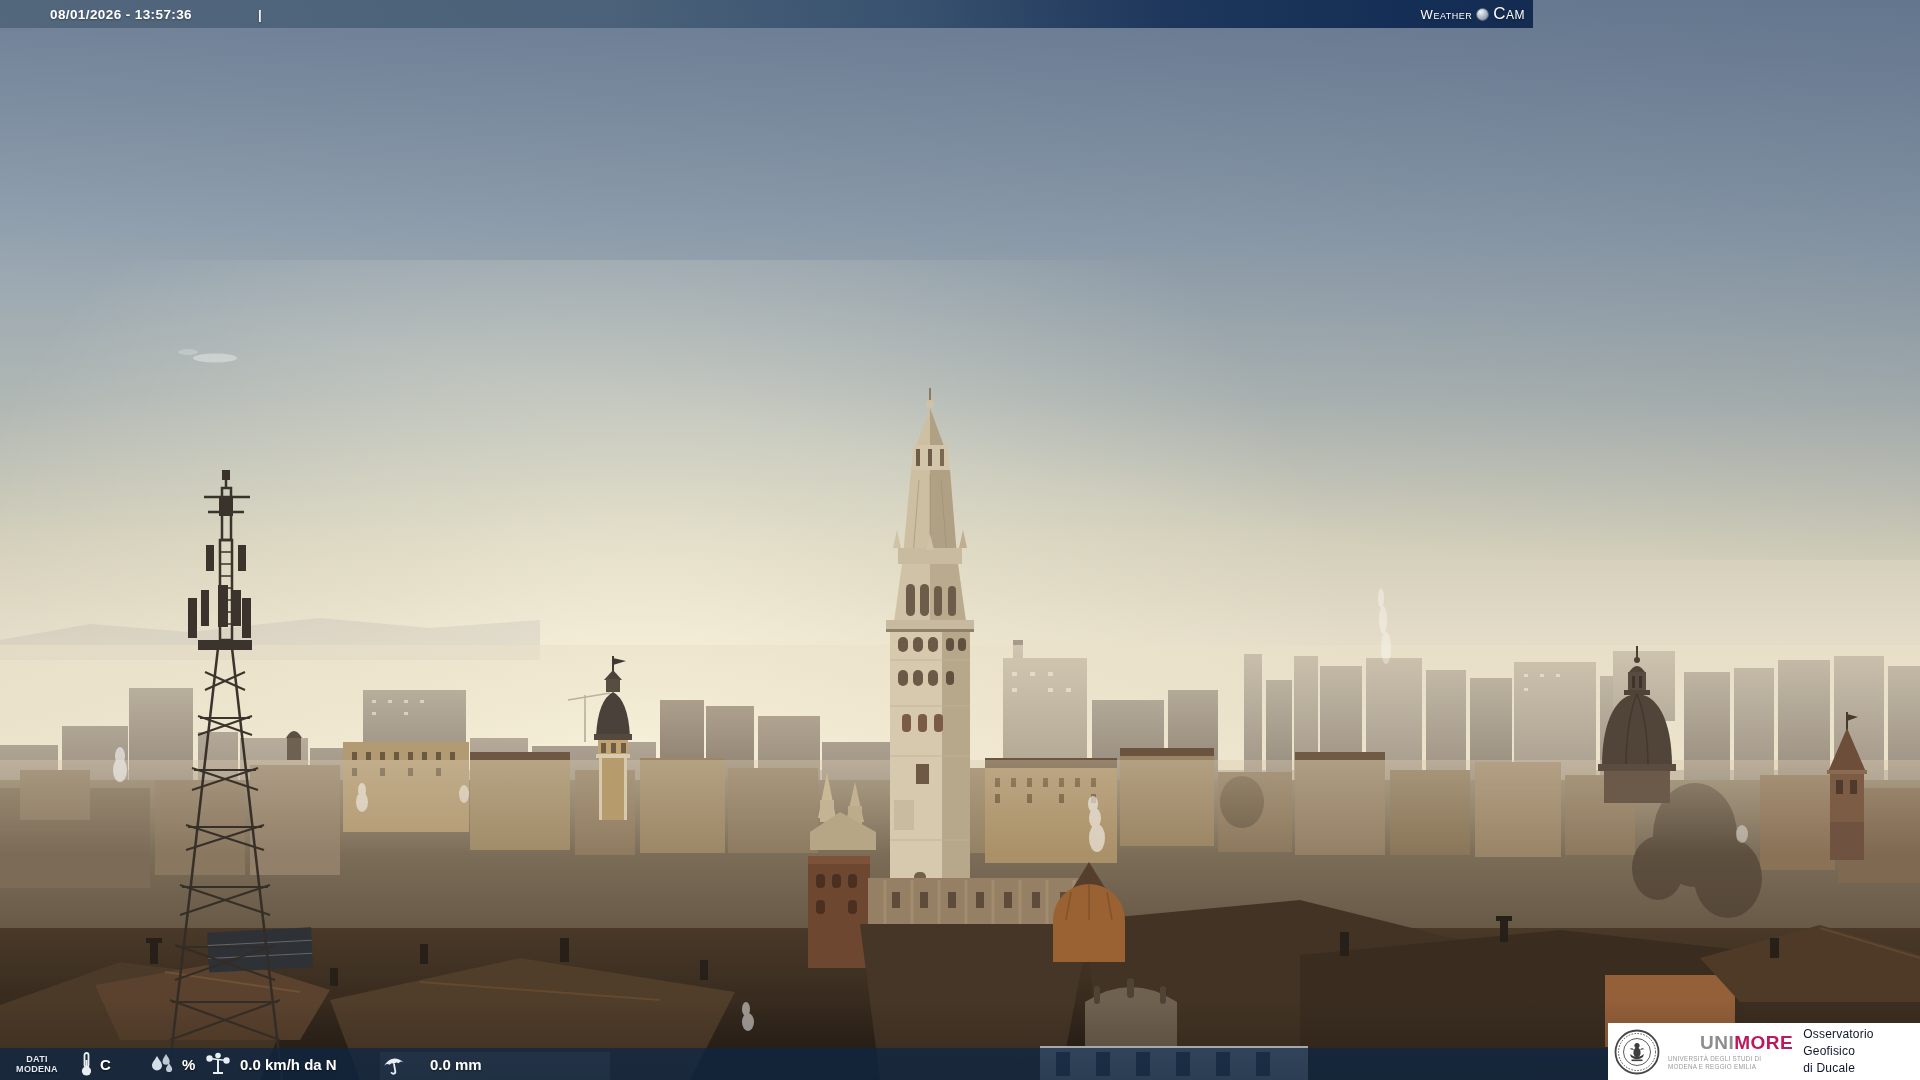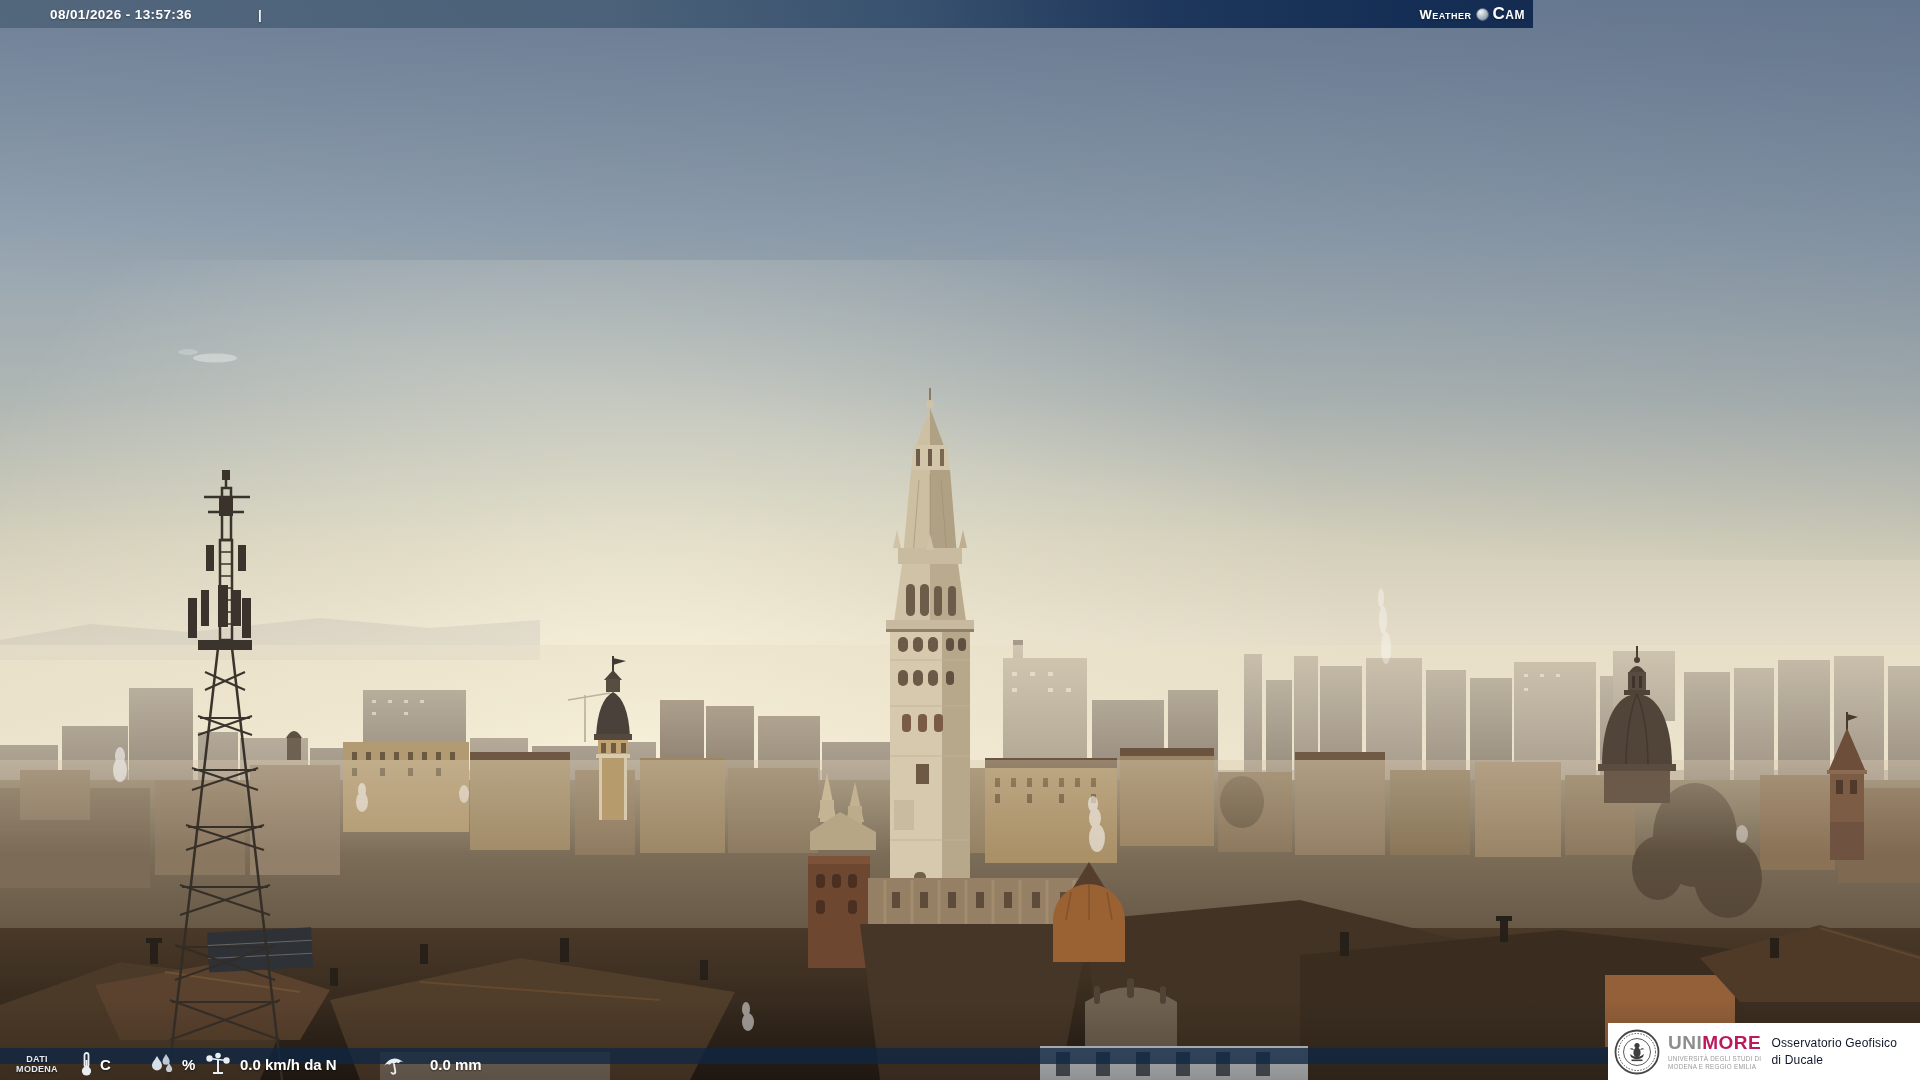--- a/index.html
+++ b/index.html
@@ -10,41 +10,41 @@
   
   .topbar{position:absolute;left:0;top:0;width:1533px;height:28px;
     background:linear-gradient(90deg, rgba(80,101,122,.93) 0%, rgba(72,95,119,.93) 40%,
                rgba(52,78,108,.94) 60%, rgba(27,52,89,.96) 76%, #152e55 92%, #142c52 100%);
     display:flex;align-items:center;color:#fff;font-size:13.5px;font-weight:bold;
     letter-spacing:.4px;text-shadow:0 1px 2px rgba(0,0,0,.35);gap:40px;}
   .topbar .ts{margin-left:50px;white-space:nowrap;}
   .topbar .sep{margin:0 26px;font-weight:bold;opacity:.95;}
   .topbar .title{white-space:nowrap;}
   .brand{margin-left:auto;margin-right:8px;display:flex;align-items:center;gap:4px;}
-  .brand .w1{font-variant:small-caps;font-size:13px;font-weight:bold;letter-spacing:.5px;}
-  .brand .w2{font-variant:small-caps;font-size:17px;font-weight:bold;letter-spacing:.5px;}
+  .brand .w1{font-variant:small-caps;font-size:13px;font-weight:normal;letter-spacing:.5px;}
+  .brand .w2{font-variant:small-caps;font-size:17px;font-weight:normal;letter-spacing:.5px;}
 
   
-  .meteobar{position:absolute;left:0;top:1048px;width:1920px;height:16px;
+  .meteobar{position:absolute;left:0;top:1048px;width:1920px;height:32px;
     background:rgba(15,38,66,.78);color:#fff;font-weight:bold;
     text-shadow:0 1px 2px rgba(0,0,0,.5);}
   .meteobar .item{position:absolute;top:0;height:32px;display:flex;align-items:center;}
   .dati{left:14px;width:46px;flex-direction:column;justify-content:center;
         font-size:9px;line-height:10px;color:#e3eaf1;letter-spacing:.3px;text-align:center;}
   .mi{position:absolute;top:0;height:32px;display:flex;align-items:center;font-size:15px;}
   .mi .val{white-space:pre;}
   .ic{display:block;}
 
   
   .logobox{position:absolute;left:1608px;top:1023px;width:312px;height:57px;background:#fff;
     display:flex;align-items:center;box-sizing:border-box;padding-left:5px;}
   .seal{flex:0 0 auto;}
   .uniblock{margin-left:7px;line-height:1;}
   .uniword{font-size:19px;font-weight:bold;letter-spacing:.5px;}
-  .uniword .g{color:#8e8e8e;}
+  .uniword .g{color:#8e8e8e;margin-left:32px;}
   .uniword .r{color:#be185d;}
   .unisub{margin-top:3px;font-size:6.3px;color:#9a9a9a;letter-spacing:.25px;line-height:7.5px;}
   .orgblock{margin-left:10px;font-size:12px;color:#0f172a;line-height:17px;letter-spacing:.2px;}
 </style>
 </head>
 <body>
 
 <div class="stage">
 
   <svg class="scene" viewBox="0 0 1920 1080" preserveAspectRatio="none">

